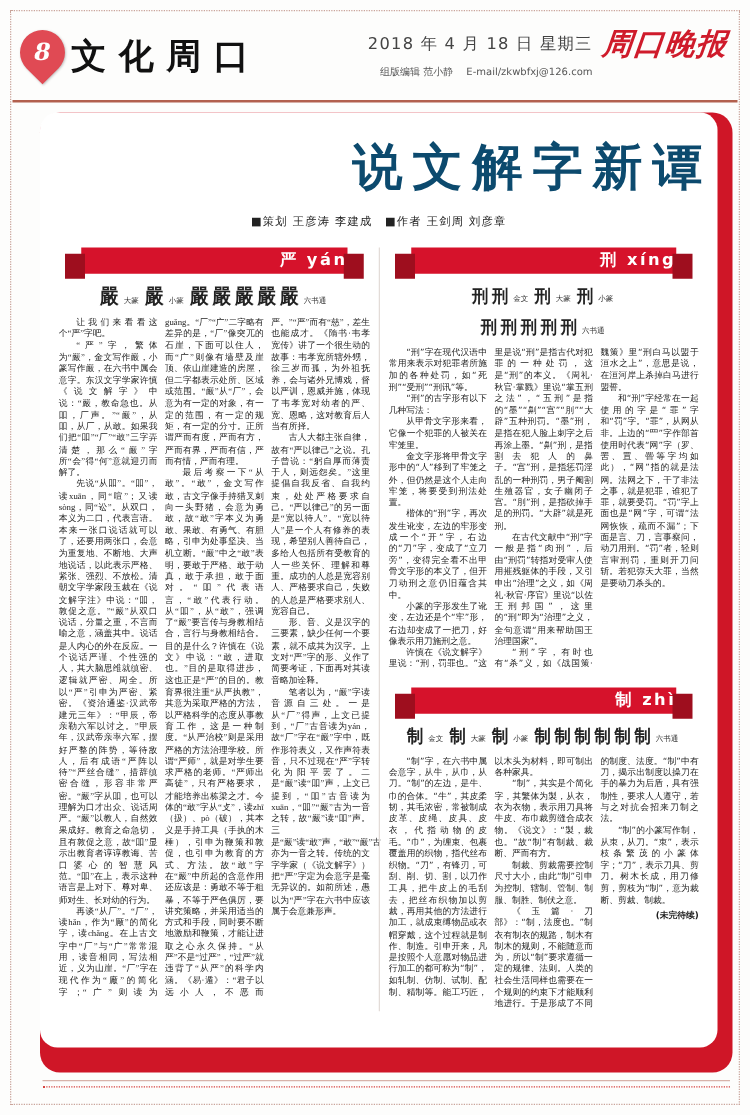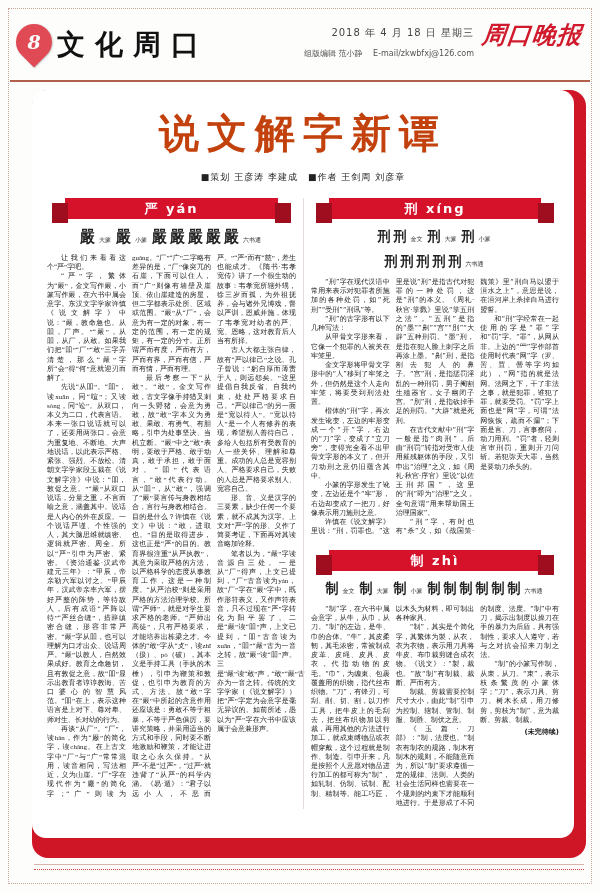--- a/index.html
+++ b/index.html
@@ -23,48 +23,48 @@
     position:absolute; inset:0; display:flex; align-items:center; justify-content:center;
     transform:rotate(45deg); color:#fff; font-family:"DejaVu Serif",serif;
     font-size:19px; font-style:italic; font-weight:bold;
   }
   .section-name {
     position:absolute; left:57px; top:10px;
     font-family:"DejaVu Serif","Liberation Serif",serif;
     font-size:28px; font-weight:bold; letter-spacing:10px; color:#111;
   }
   .header-right { position:absolute; right:110px; top:10px; text-align:right; }
-  .date-line { font-size:10px; color:#444; letter-spacing:1px; }
+  .date-line { font-size:13px; color:#444; letter-spacing:1px; }
   .editor-line { font-size:8px; color:#555; margin-top:8px; }
   .masthead {
     position:absolute; right:0; top:6px; width:104px; text-align:center;
     font-family:"DejaVu Serif","Liberation Serif",serif;
     color:#cf1b2b; font-size:24px; font-weight:bold; font-style:italic;
     transform:skewX(-6deg); letter-spacing:1px; line-height:1.1;
   }
   .header-rule { position:absolute; left:10px; right:10px; top:80px; border-top:2px solid #b2604e; }
   
   .panel { position:absolute; left:32px; right:14px; top:90px; bottom:34px;
            background:#cf1627; border-radius:16px; }
   .card  { position:absolute; left:0; top:0; right:12px; bottom:20px;
            background:#ffffff; border-radius:14px; padding:16px 4px 6px 4px; overflow:hidden; }
   
   .title {
-    text-align:center; font-size:40px; font-weight:900; letter-spacing:8px;
-    color:#c2410c; font-family:"DejaVu Sans",sans-serif;
+    text-align:right; font-size:40px; font-weight:900; letter-spacing:8px;
+    color:#0c4a6e; font-family:"DejaVu Sans",sans-serif;
   }
   .credits { text-align:center; font-size:9px; color:#222; margin-top:10px; letter-spacing:1px; }
   
   .halves { display:flex; margin-top:14px; padding:0 4px; }
   .half { width:50%; padding:0 7px; }
   .half.right { border-left:1px solid #e3dcd8; }
   
   .banner {
     position:relative; margin:0 18px; height:21px; background:#d6122b;
-    color:#fff; text-align:center; font-size:13px; font-weight:bold;
+    color:#fff; text-align:right; font-size:13px; font-weight:bold;
     line-height:21px; letter-spacing:2px; z-index:1;
   }
   .banner::before, .banner::after {
     content:""; position:absolute; top:5px; width:16px; height:20px;
     background:#9e0e1e; z-index:-1;
   }
   .banner::before { left:-13px; } .banner::after { right:-13px; }
   
   .scripts { display:flex; justify-content:center; align-items:baseline;
              gap:3px; margin:9px 0 7px; flex-wrap:nowrap; }

